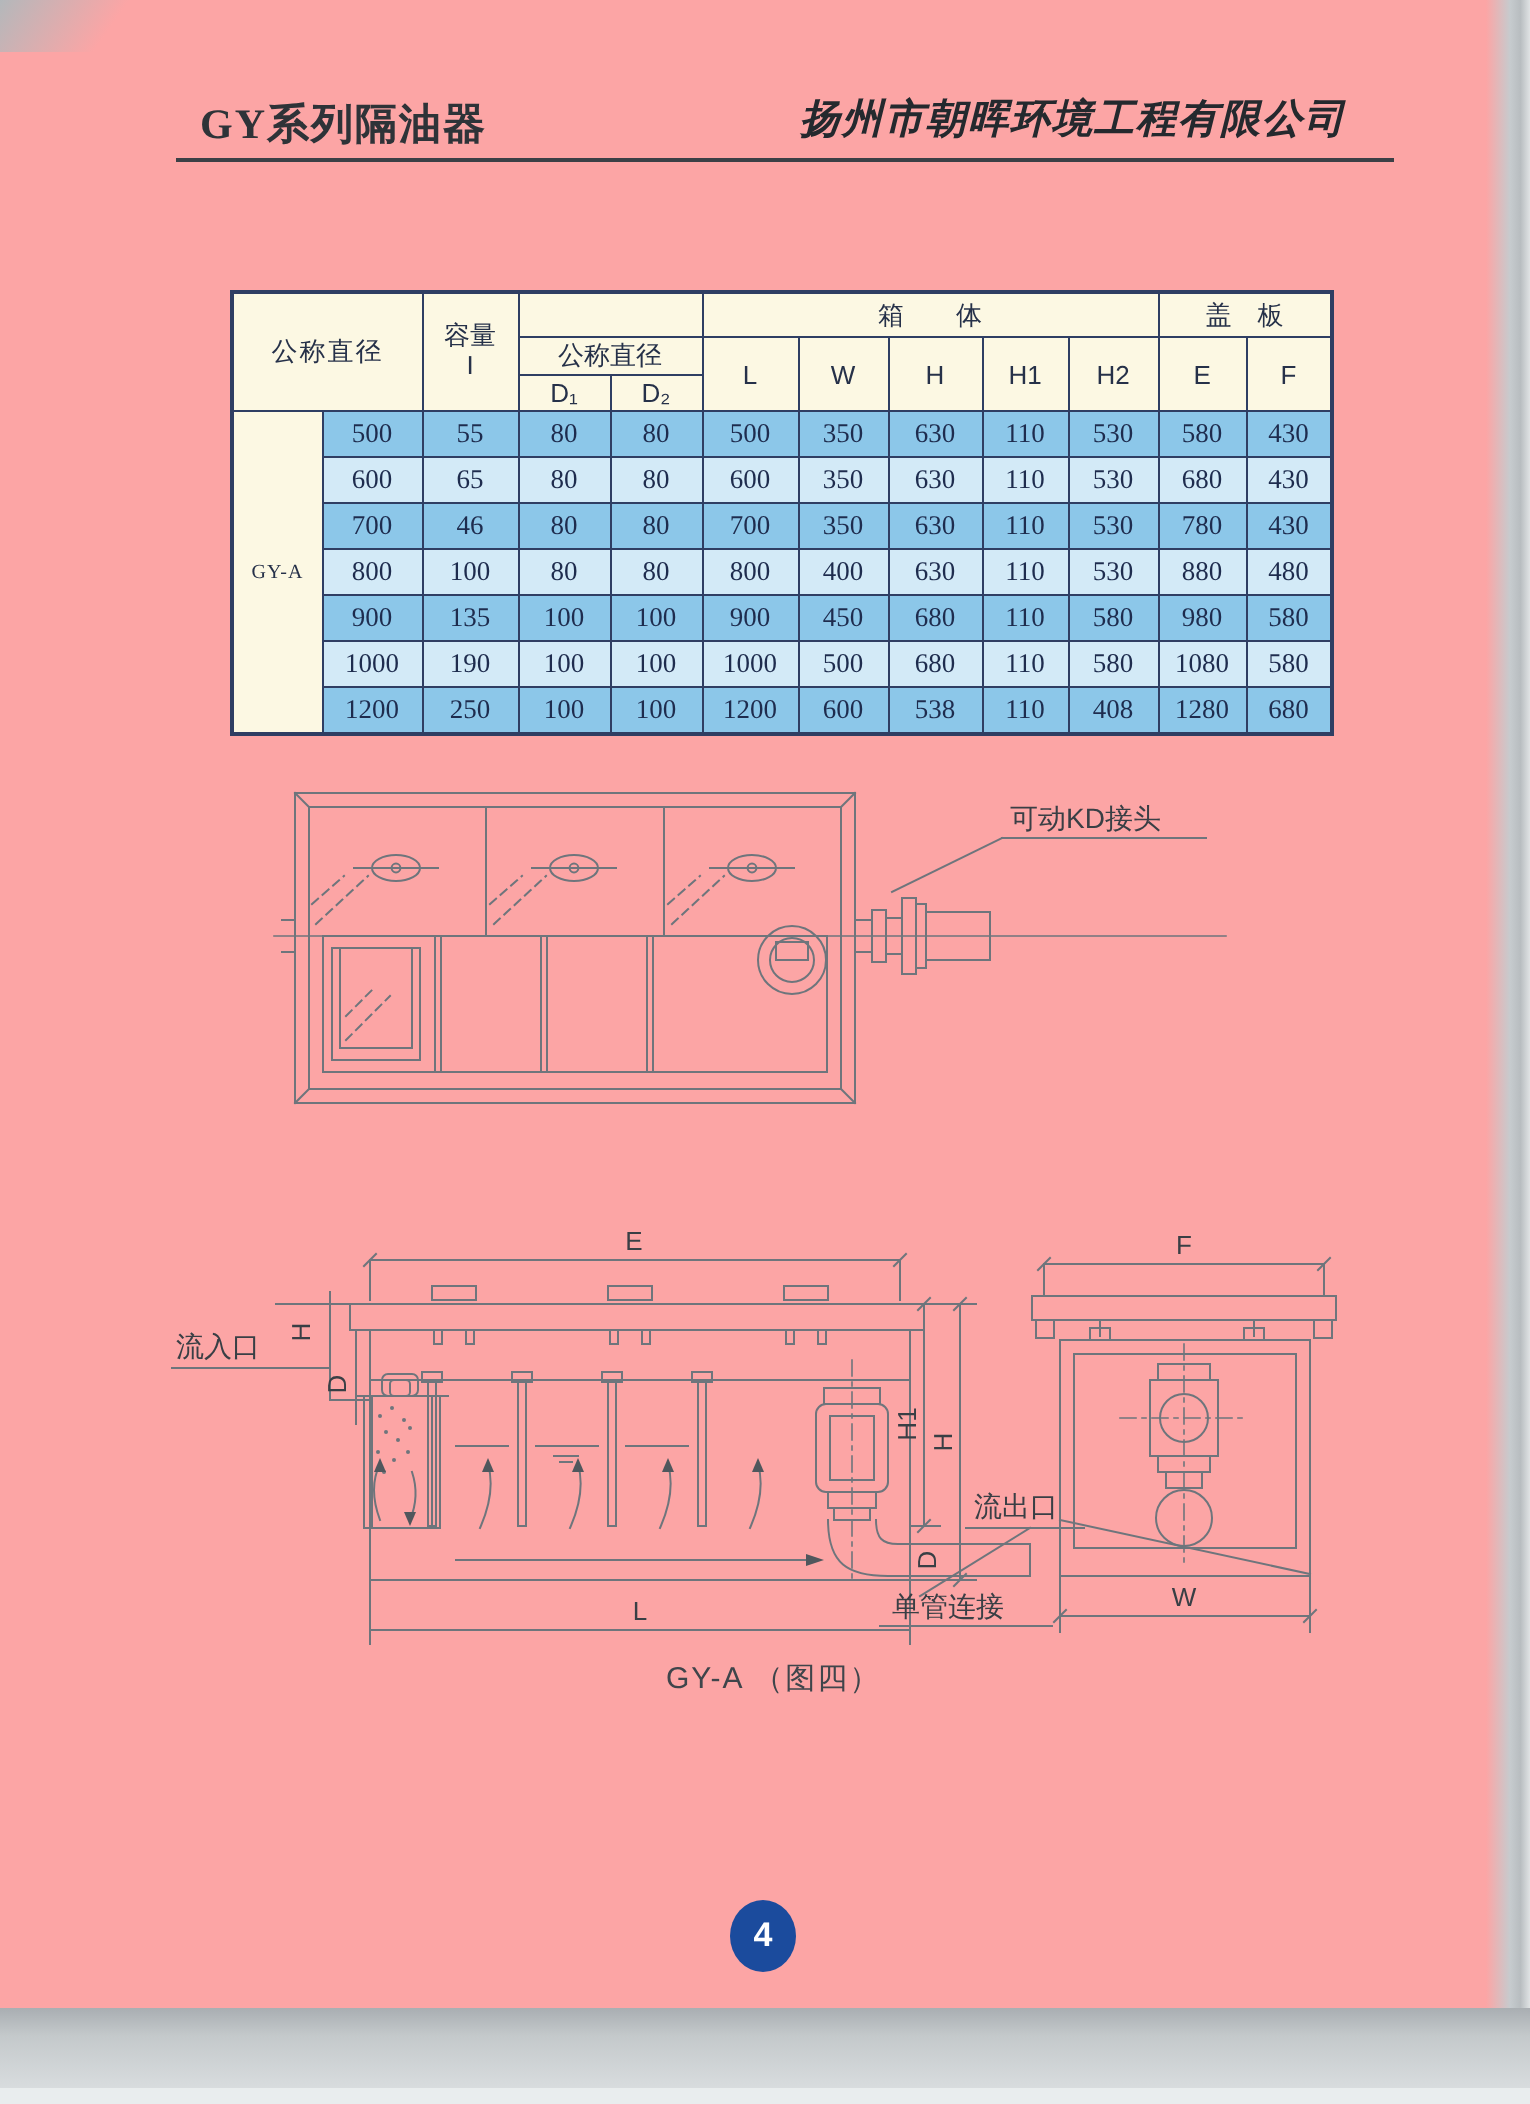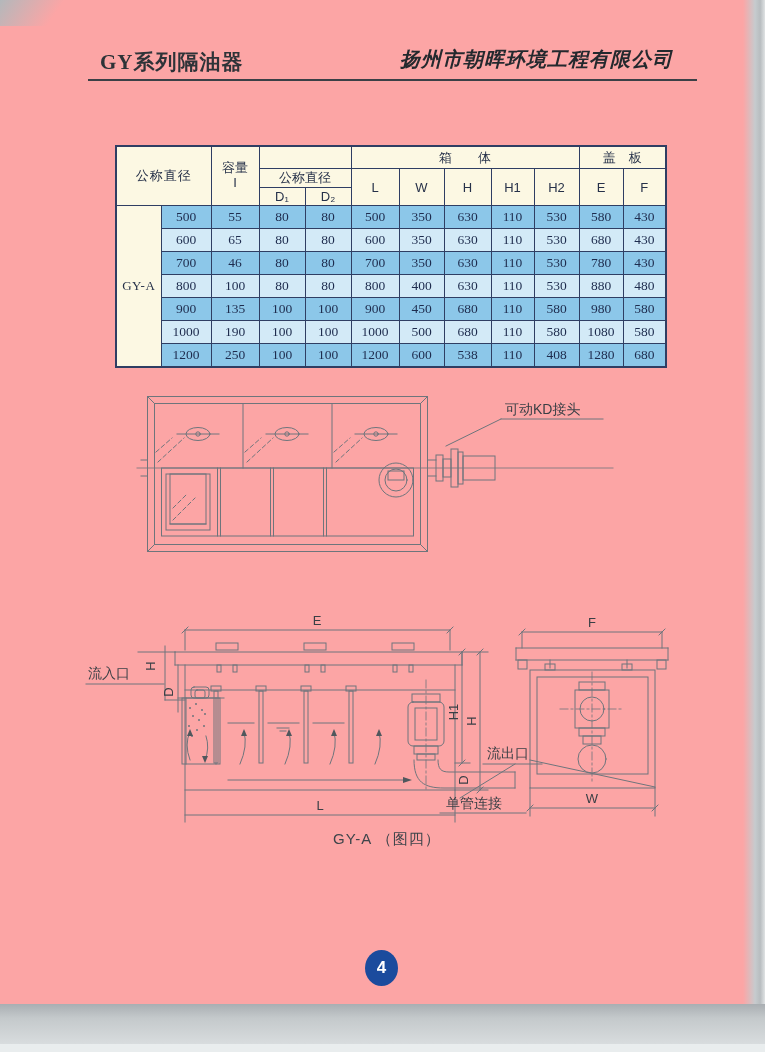--- a/index.html
+++ b/index.html
@@ -30,21 +30,21 @@
   .hrow-a th{height:21px;}
   .hrow-b th{height:17px;}
   .hrow-c th{height:17px;}
   .capacity-hd{white-space:pre-line;line-height:1.15;}
   .model-hd{letter-spacing:1px;}
   .latin{font-family:"Liberation Sans",sans-serif;font-size:13.5px;}
   .spec-table td{height:22px;font-family:"Liberation Serif",serif;font-size:13.5px;color:#1e2c4e;}
   .row-blue td{background:var(--row_blue,#8cc7e9);}
   .row-light td{background:var(--row_light,#d3eaf7);}
   .spec-table td.model-cell{background:var(--header_cream,#fcf8e3);
-        font-size:13px;letter-spacing:.5px;color:#263149;margin-left:15px;}
+        font-size:10px;letter-spacing:.5px;color:#263149;margin-left:15px;}
   
   .plan-svg{position:absolute;left:135px;top:388px;}
   .section-svg{position:absolute;left:78px;top:608px;}
   .ln{stroke:#6e757c;fill:none;stroke-width:1;stroke-linecap:square;}
   .thin{stroke-width:.8;}
   .dsh{stroke-dasharray:4 3;}
   .cl{stroke-dasharray:8 3 2 3;stroke-width:.8;}
   .dot{fill:#6e757c;stroke:none;}
   .ah{fill:#50575d;stroke:none;}
   .dwg-cjk{font-size:14px;fill:#393f45;font-family:"Liberation Sans",sans-serif;}

